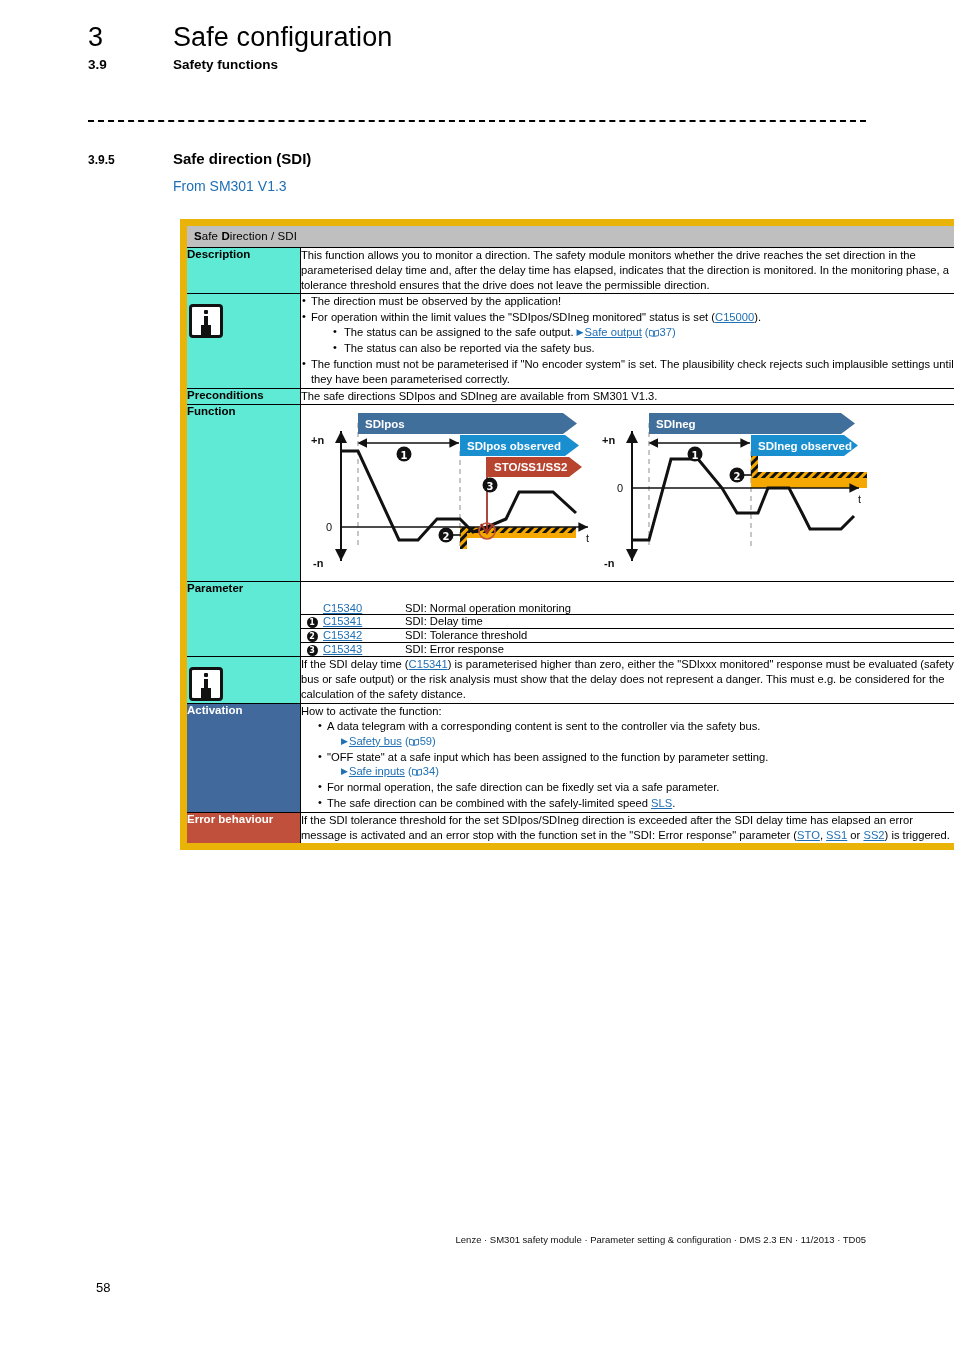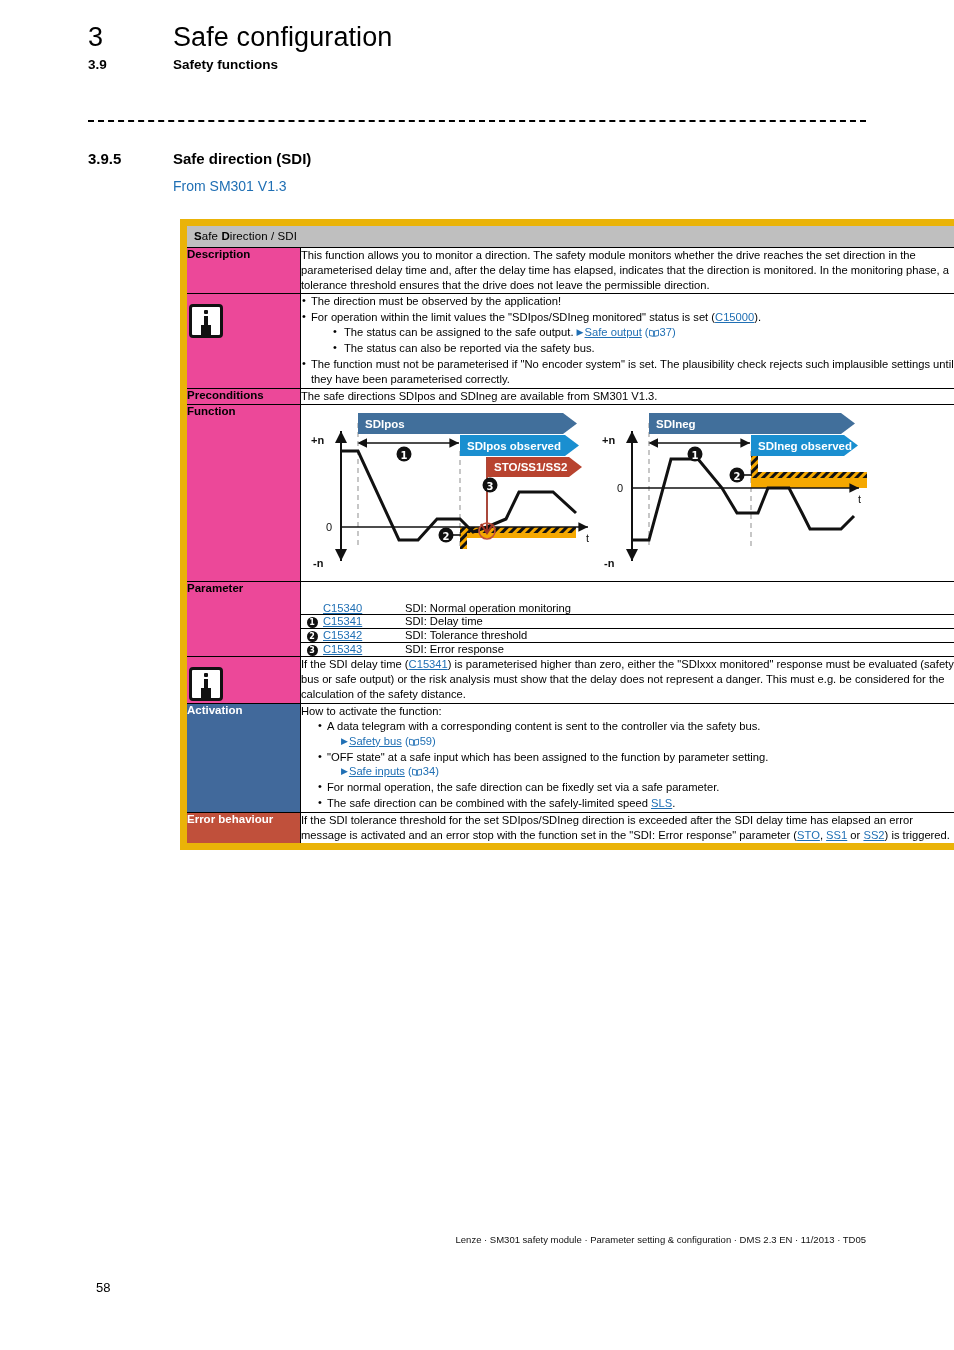--- a/index.html
+++ b/index.html
@@ -17,33 +17,33 @@
   .head-num{font-size:27px;font-weight:400;width:85px;}
   .head-title{font-size:27px;font-weight:400;letter-spacing:.1px;}
   .head-row2{display:flex;align-items:baseline;margin-top:4px;}
   .head-sub-num{font-size:13.5px;font-weight:600;width:85px;}
   .head-sub-title{font-size:13.5px;font-weight:600;}
   .dashrule{position:absolute;left:88px;top:120px;width:778px;height:0;
     border-top:2.5px dashed #000;}
 
   
   .sec{position:absolute;left:88px;top:150px;display:flex;align-items:baseline;}
-  .sec-num{font-size:15px;font-weight:700;width:85px;}
+  .sec-num{font-size:12px;font-weight:700;width:85px;}
   .sec-title{font-size:15px;font-weight:700;}
   .sec-note{position:absolute;left:173px;top:178px;font-size:14px;
     color:#1f6fb4;font-weight:400;}
 
   
   .tbl{position:absolute;left:180px;top:219px;width:785px;
     border:7px solid #eab308;border-collapse:collapse;}
   .tbl td{border:1px solid #000;vertical-align:top;padding:0;}
   .tbl .hdr{background:#bfbfbf;font-size:11.5px;font-weight:400;
     padding:4px 7px 5px;letter-spacing:.1px;}
   .tbl .hdr b{font-weight:700;}
-  .lbl{background:#ec4899;width:113px;font-size:11.5px;font-weight:700;
+  .lbl{background:#5eead4;width:113px;font-size:11.5px;font-weight:700;
     padding:6px 7px 6px 7px;}
   .lbl.icon-cell{text-align:left;padding-top:9px;}
   .body-cell{font-size:11.2px;line-height:1.33;padding:6px 8px 6px 8px;}
   .body-cell p{margin:0;}
 
   
   .info-ico{display:inline-block;width:28px;height:28px;border:3px solid #111;
     border-radius:4px;position:relative;background:#fff;margin:1px 0 0 2px;}
   .info-ico::before{content:"";position:absolute;left:50%;top:3px;
     transform:translateX(-50%);width:4px;height:4px;background:#111;border-radius:1px;}

